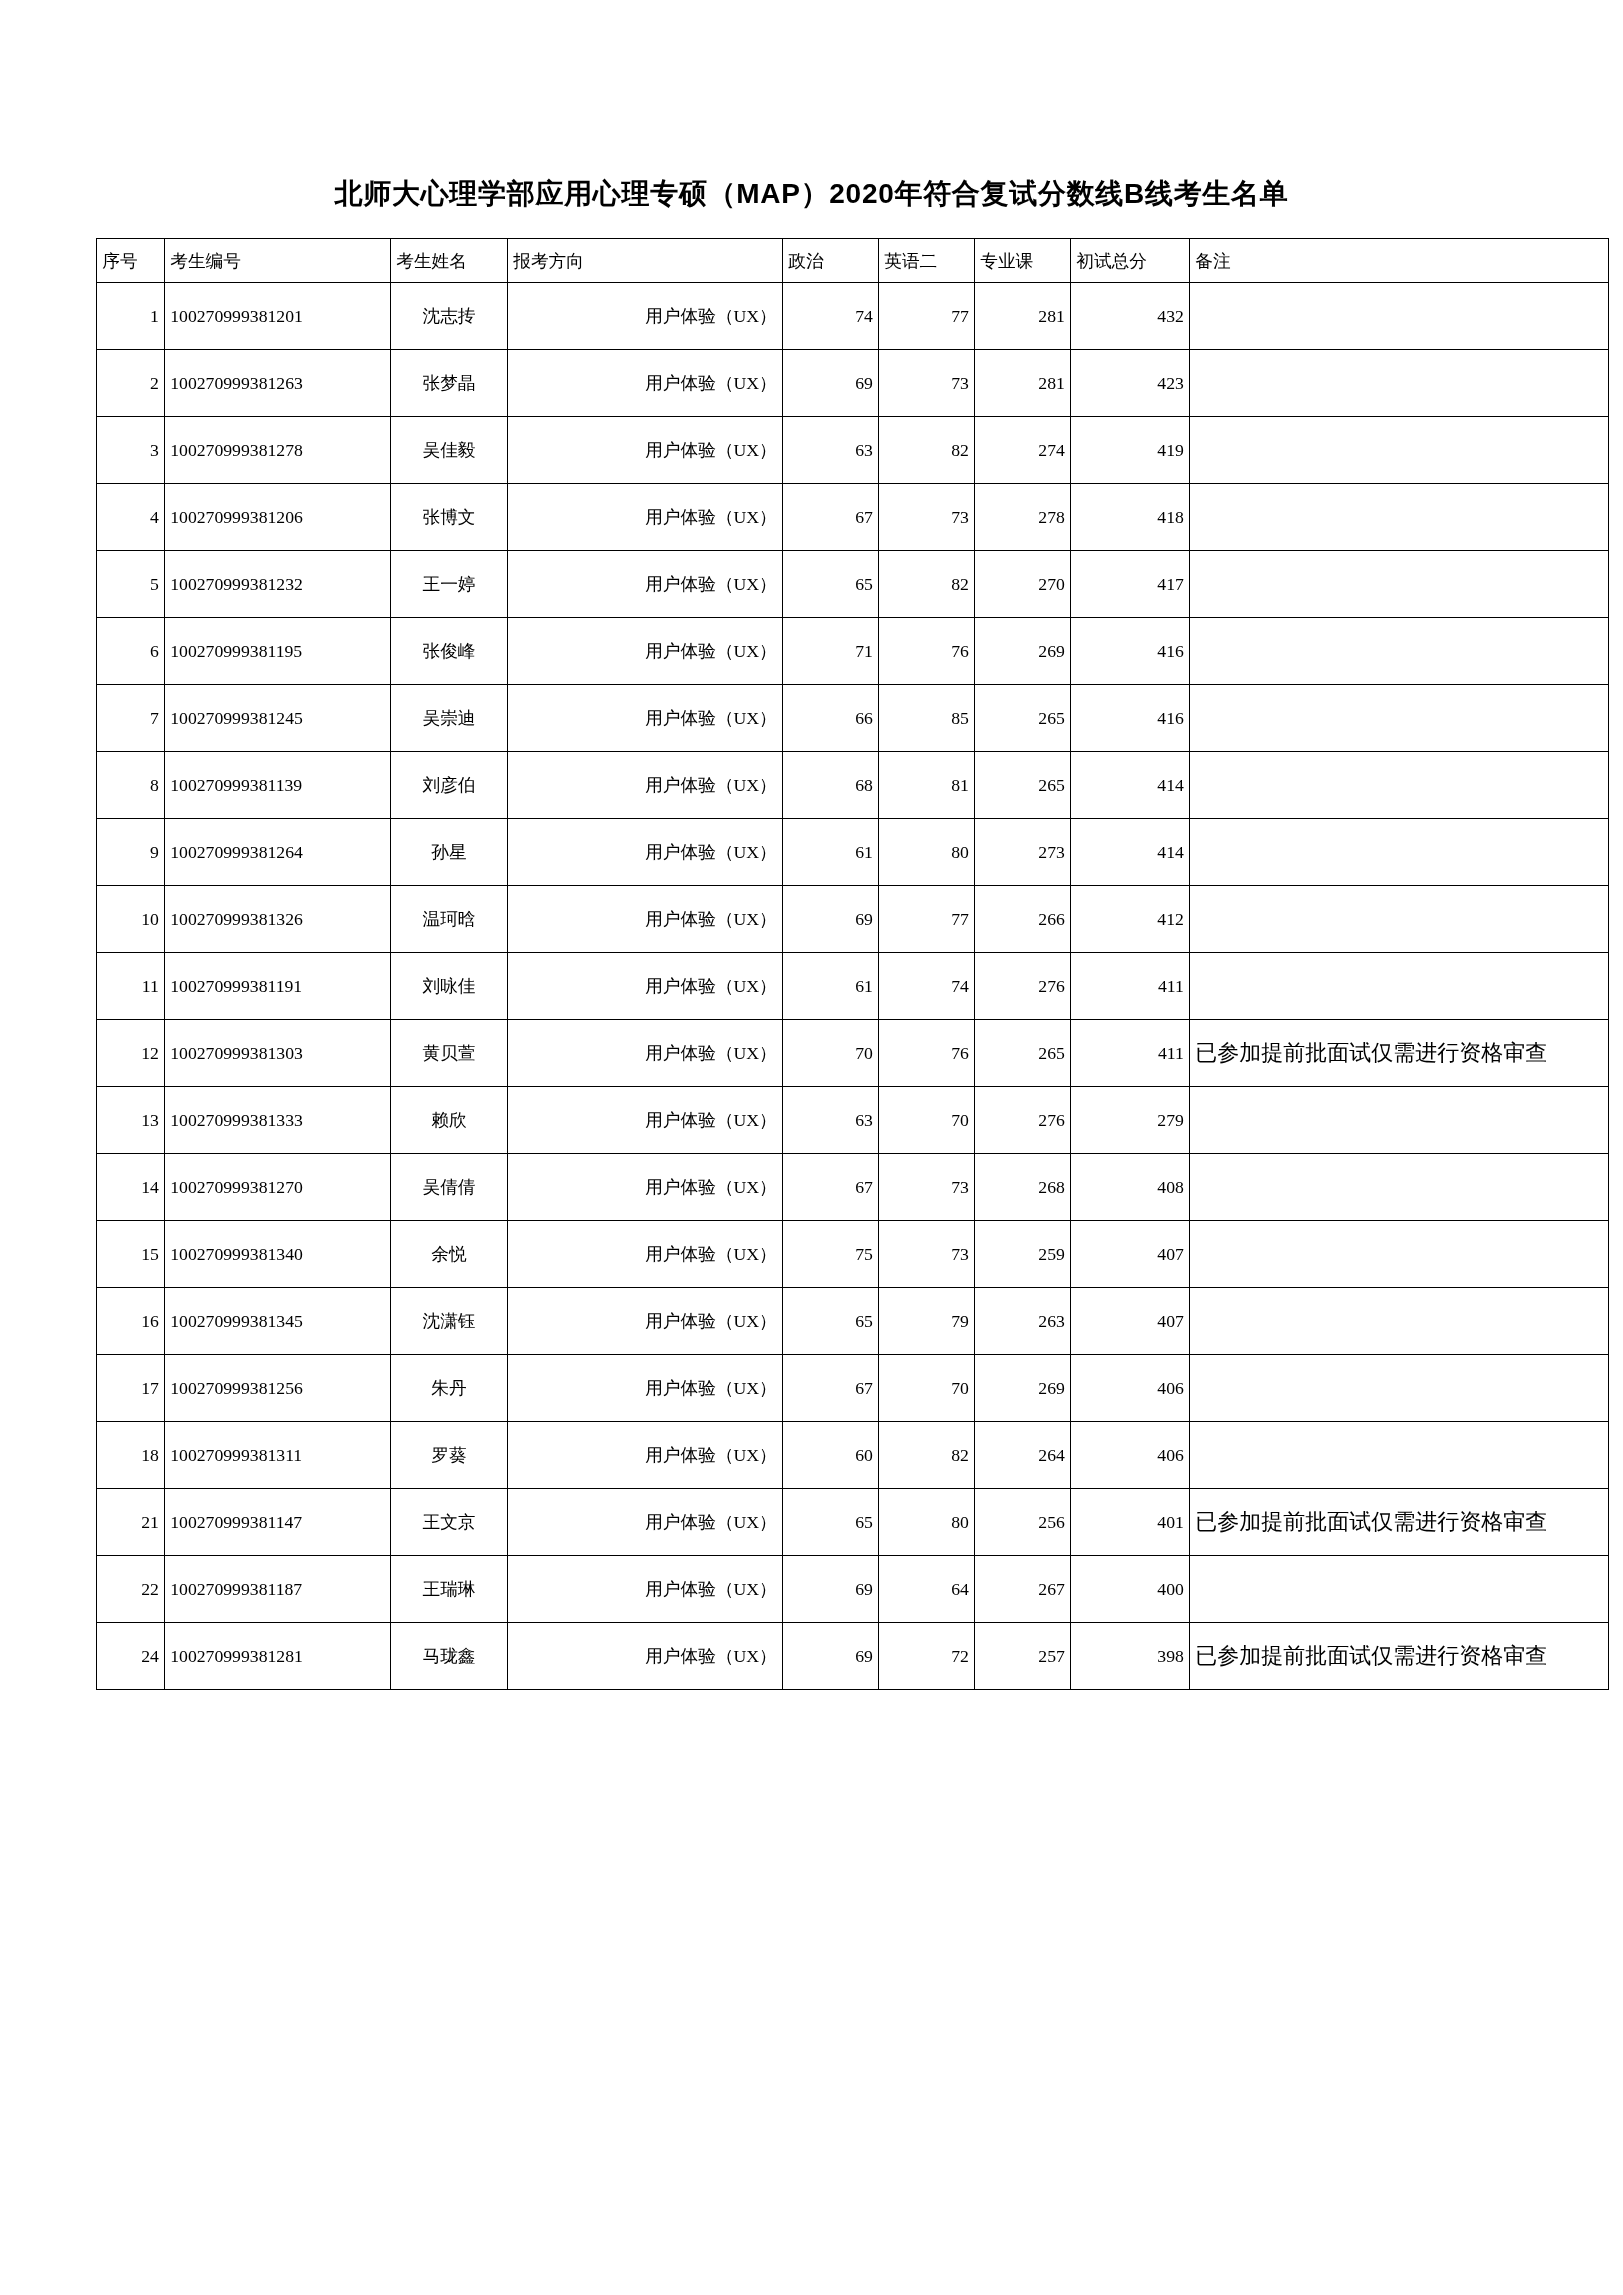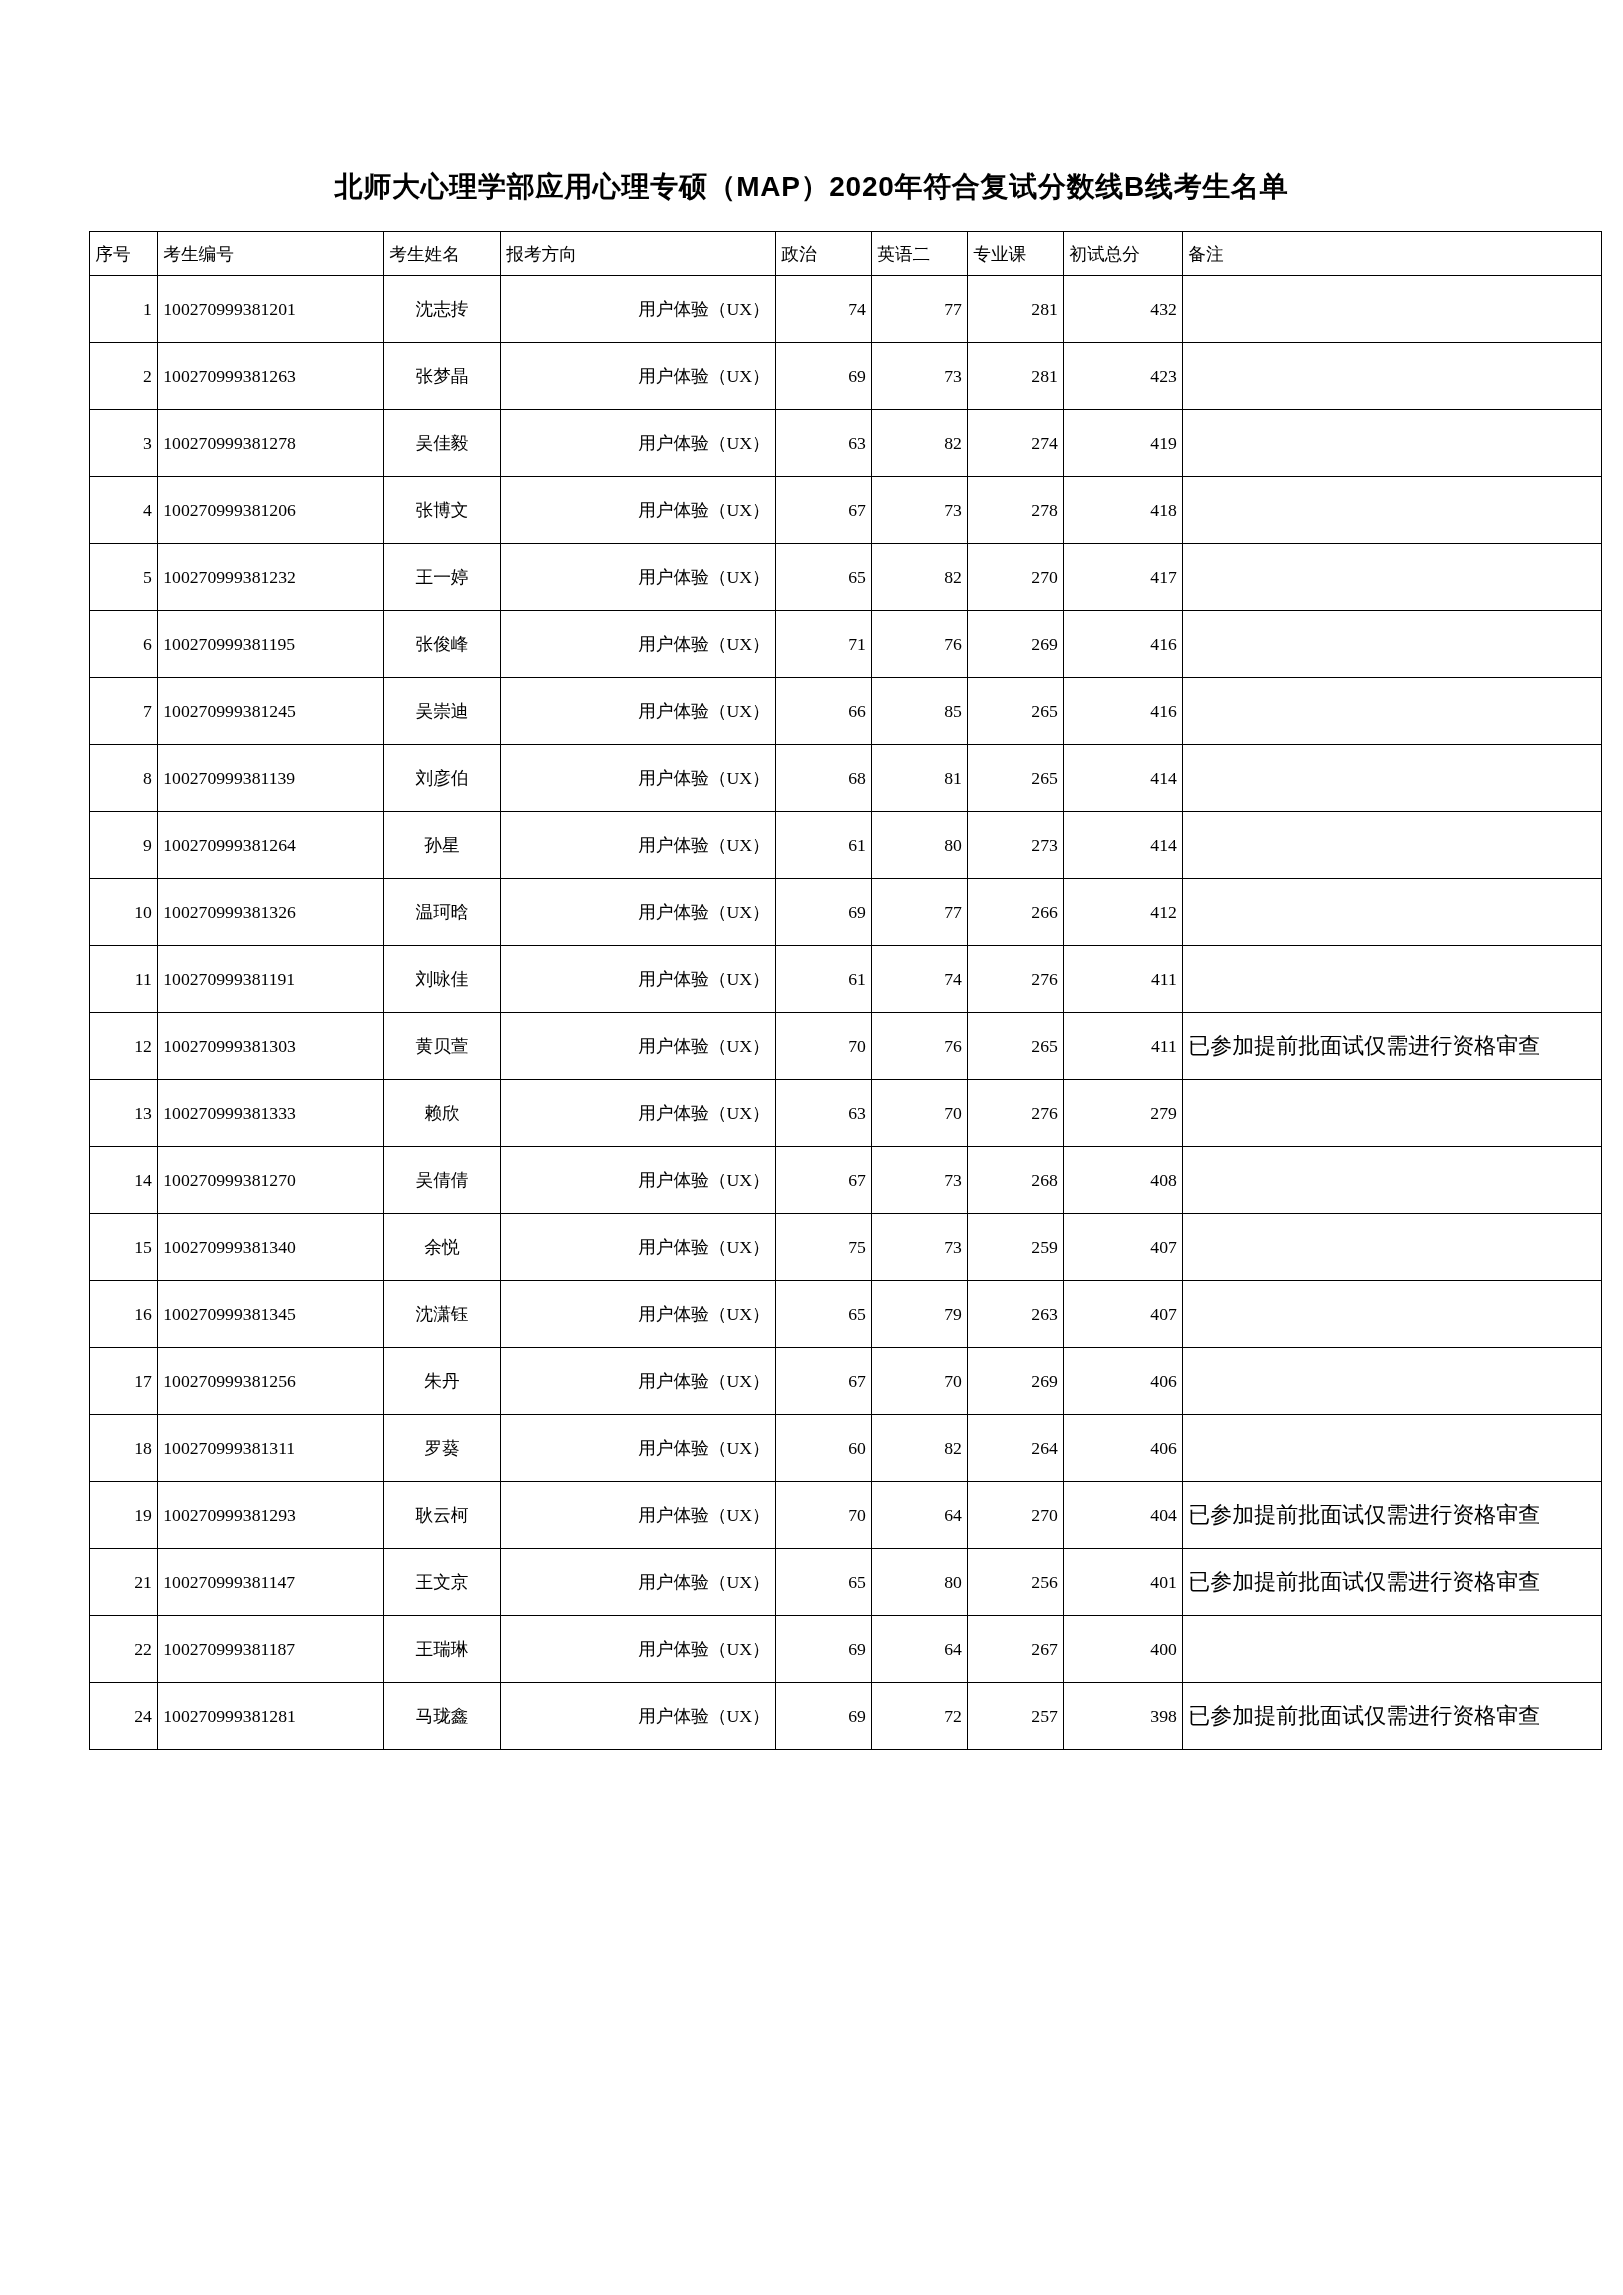--- a/index.html
+++ b/index.html
@@ -10,21 +10,21 @@
   body {
     width: 1623px;
     height: 2295px;
     font-family: "Liberation Serif", "DejaVu Serif", serif;
     color: #000000;
   }
   .page {
     width: 1623px;
     height: 2295px;
     box-sizing: border-box;
-    padding: 1px;
+    padding: 8px;
     position: relative;
   }
   .doc-title {
     text-align: center;
     font-family: "Liberation Sans", "DejaVu Sans", sans-serif;
     font-weight: bold;
     font-size: 28px;
     letter-spacing: 0.7px;
     margin: 0;
     padding-top: 169px;
@@ -311,31 +311,20 @@
             <td class="no">100270999381311</td>
             <td class="name">罗葵</td>
             <td class="dir">用户体验（UX）</td>
             <td class="num">60</td>
             <td class="num">82</td>
             <td class="num">264</td>
             <td class="num">406</td>
             <td class="remark"></td>
           </tr>
           <tr>
-            <td class="idx">19</td>
-            <td class="no">100270999381293</td>
-            <td class="name">耿云柯</td>
-            <td class="dir">用户体验（UX）</td>
-            <td class="num">70</td>
-            <td class="num">64</td>
-            <td class="num">270</td>
-            <td class="num">404</td>
-            <td class="remark">已参加提前批面试仅需进行资格审查</td>
-          </tr>
-          <tr>
             <td class="idx">21</td>
             <td class="no">100270999381147</td>
             <td class="name">王文京</td>
             <td class="dir">用户体验（UX）</td>
             <td class="num">65</td>
             <td class="num">80</td>
             <td class="num">256</td>
             <td class="num">401</td>
             <td class="remark">已参加提前批面试仅需进行资格审查</td>
           </tr>

